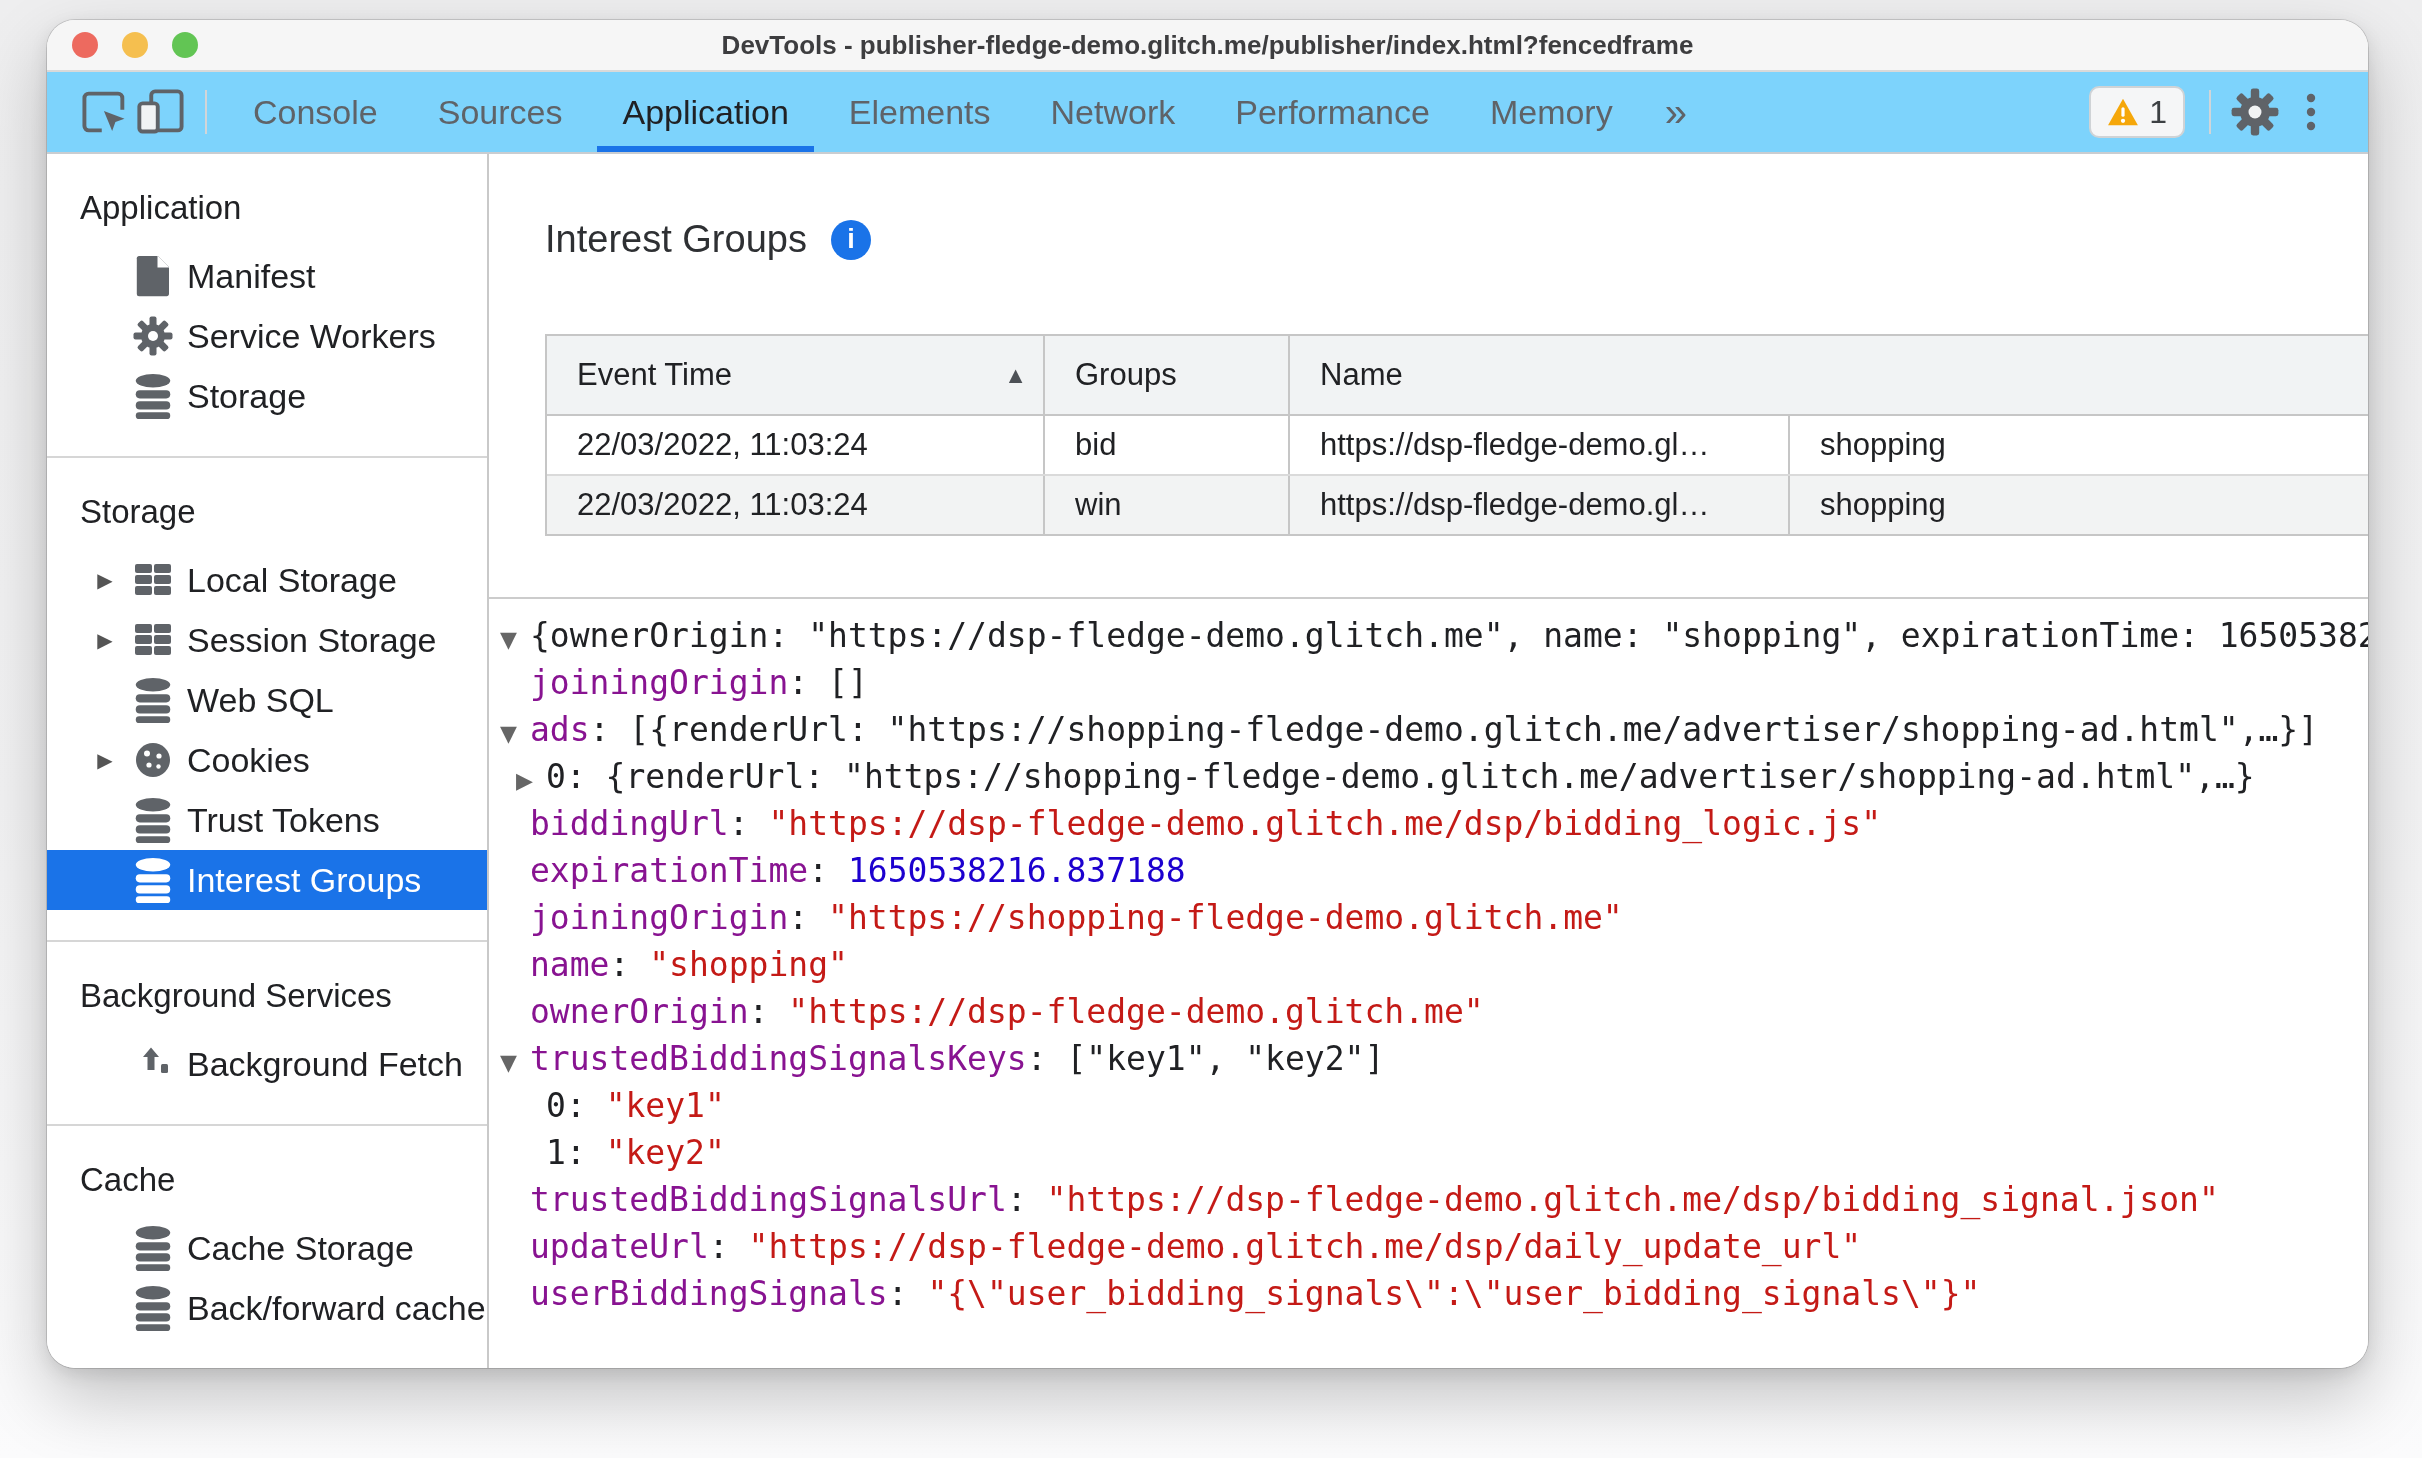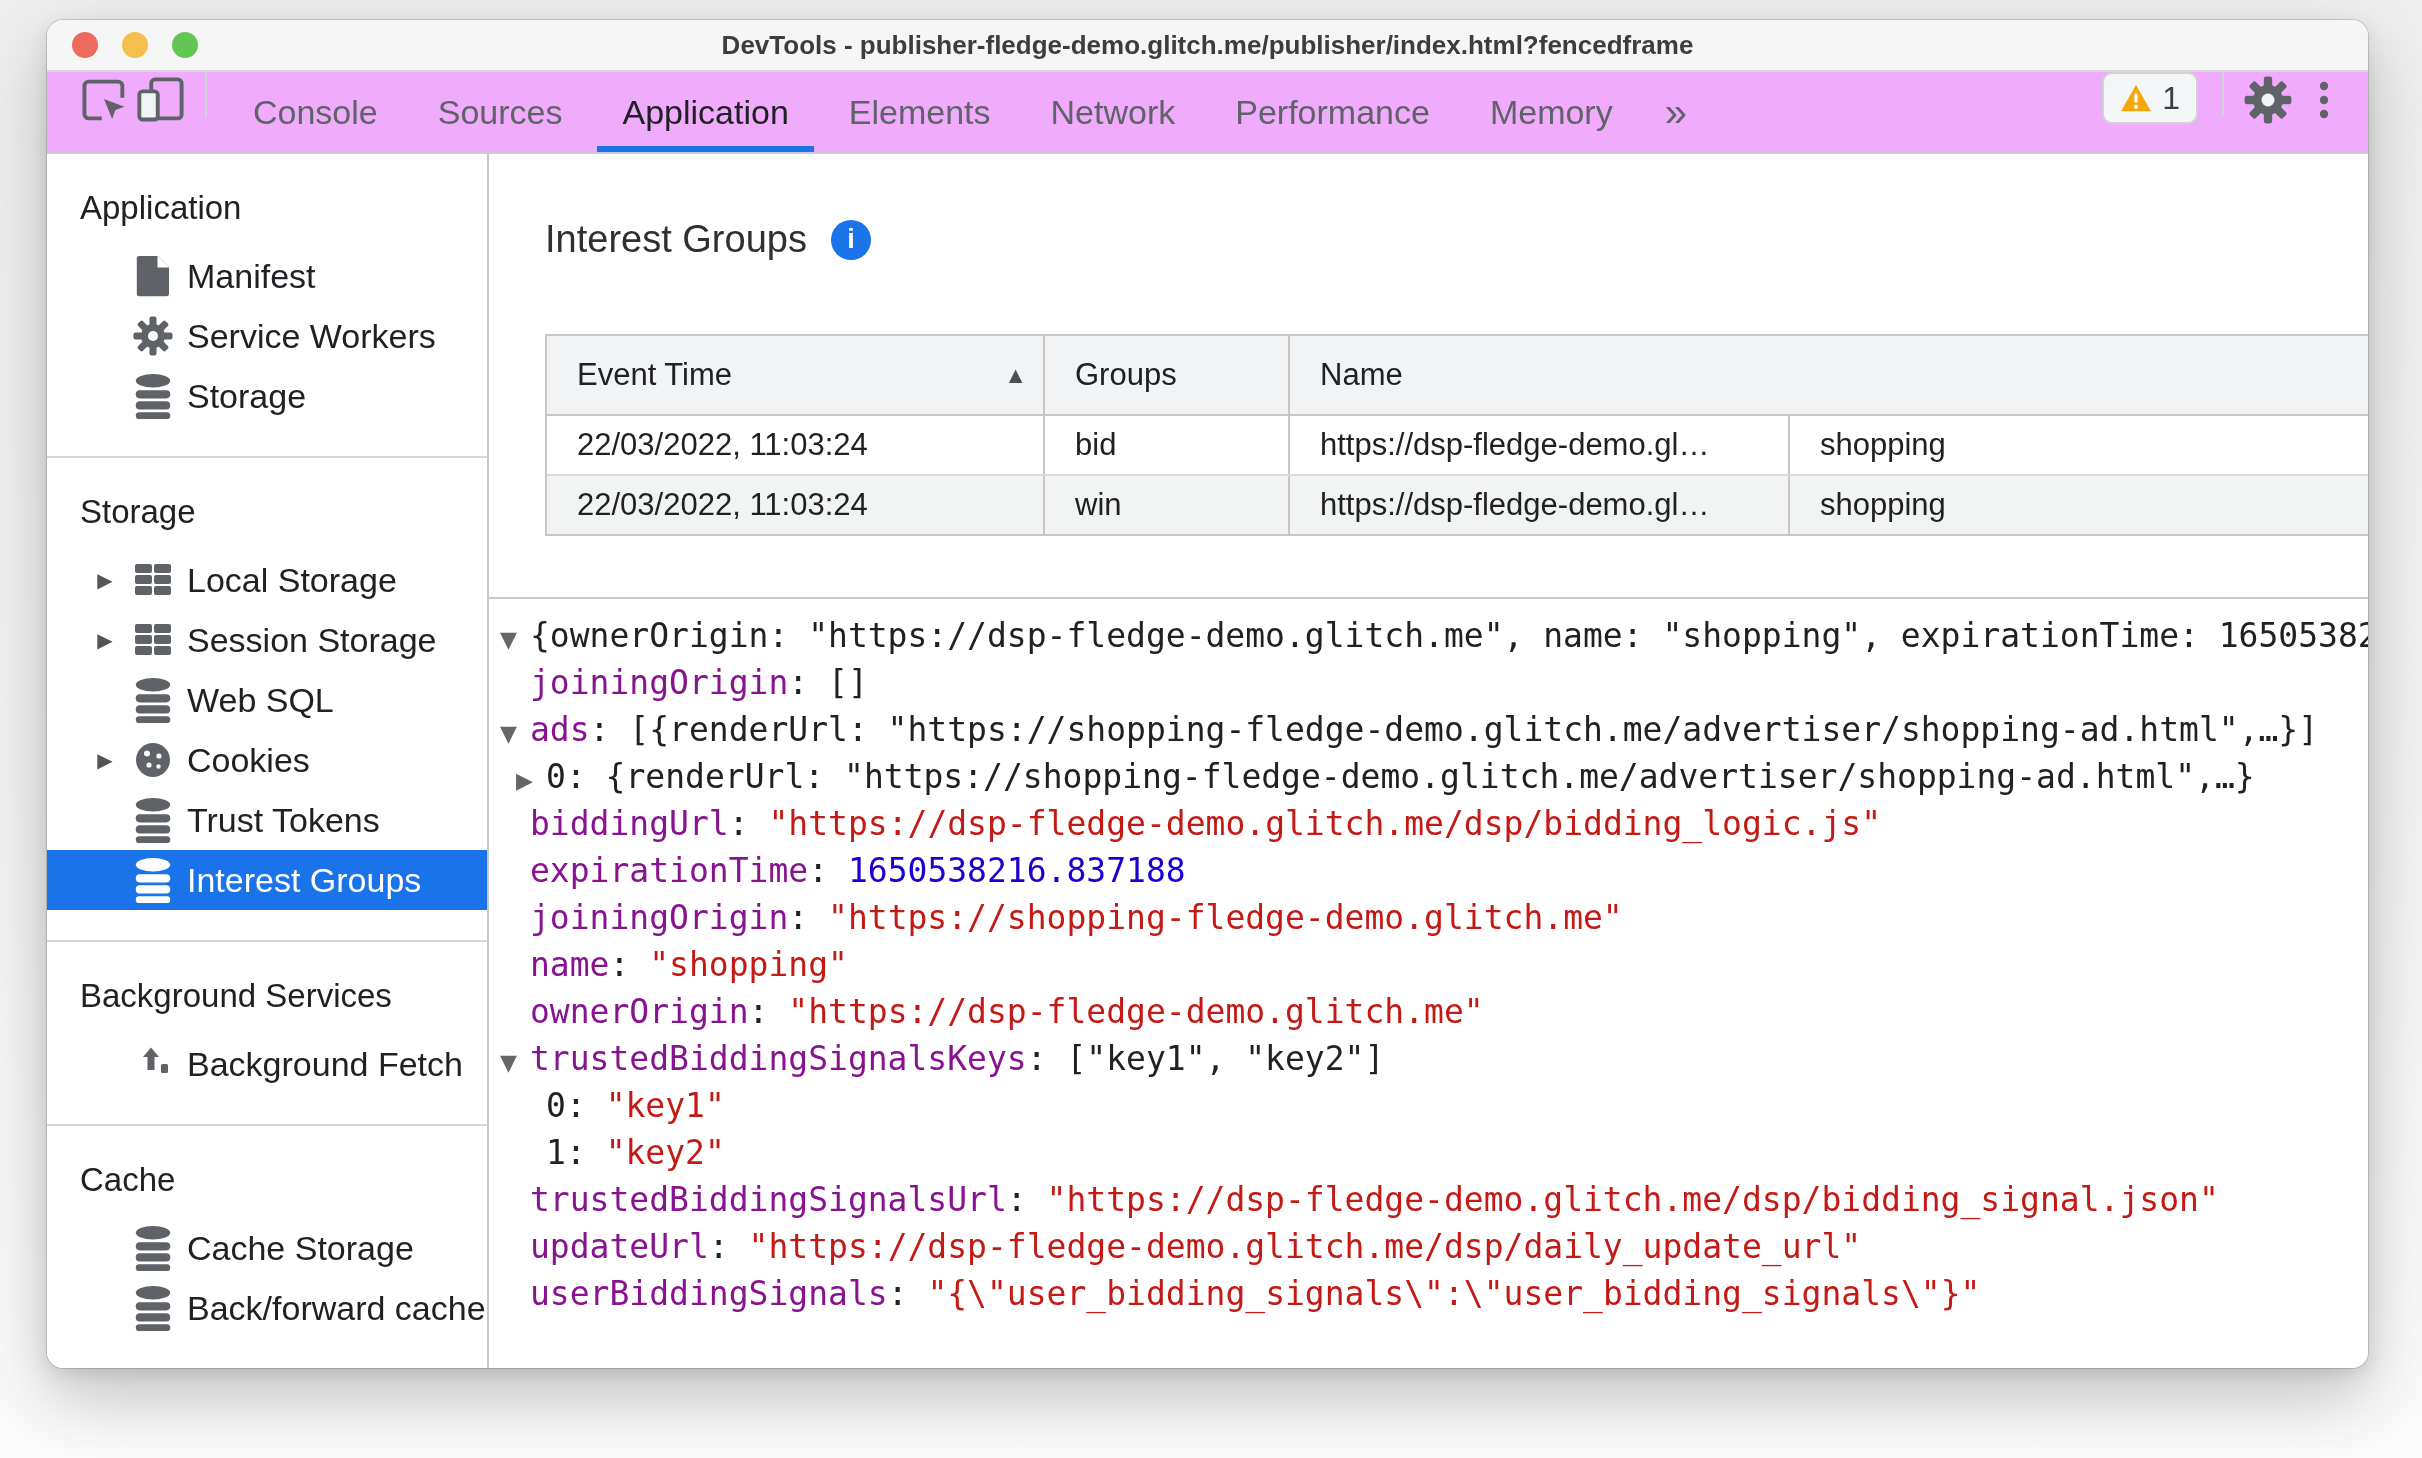--- a/index.html
+++ b/index.html
@@ -4,36 +4,36 @@
 <style>
   html,body{margin:0;padding:0}
   body{
     width:2422px;height:1458px;overflow:hidden;position:relative;
     background:linear-gradient(180deg,#eeeeef 0%,#f2f2f3 55%,#fbfbfc 100%);
     font-family:"Liberation Sans",sans-serif;
     -webkit-font-smoothing:antialiased;
   }
   .window{
     position:absolute;left:47px;top:20px;width:2321px;height:1348px;
-    background:#fff;border-radius:16px;overflow:hidden;
+    background:#fff;border-radius:28px;overflow:hidden;
     display:flex;flex-direction:column;
     box-shadow:0 0 0 1px rgba(0,0,0,.14), 0 30px 70px rgba(0,0,0,.22), 0 6px 18px rgba(0,0,0,.10);
   }
   
   .titlebar{
     flex:0 0 50px;height:50px;background:#f6f6f6;border-bottom:2px solid #d9d9d9;
     position:relative;display:flex;align-items:center;justify-content:center;
   }
   .lights{position:absolute;left:25px;top:12px;display:flex;gap:24px}
   .light{width:26px;height:26px;border-radius:50%}
   .title{font-size:26px;font-weight:700;color:#3d3d3f;white-space:nowrap}
   
   .toolbar{
-    flex:0 0 80px;height:80px;background:#f0abfc;border-bottom:2px solid #c9cdd1;
-    display:flex;padding:0 16px 0 30px;
+    flex:0 0 80px;height:80px;background:#7dd3fc;border-bottom:2px solid #c9cdd1;
+    display:flex;align-items:center;padding:0 29px 0 30px;
   }
   .tb-icon{width:56px;height:56px;display:flex;align-items:center;justify-content:center;color:#5f6368;flex:0 0 auto}
   .vsep{width:2px;height:44px;background:#d2d5d8;margin:0 16px;flex:0 0 auto}
   .tabs{display:flex;height:100%}
   .tab{position:relative;height:100%;display:flex;align-items:center;padding:0 30px;font-size:34px;color:#5f6368;white-space:nowrap;cursor:default}
   .tab.active{color:#202124}
   .tab.active::after{content:"";position:absolute;left:5px;right:5px;bottom:0;height:6px;background:var(--accent)}
   .tab.more{font-size:40px;padding:0 22px;color:#5f6368}
   .spacer{flex:1}
   .warn-badge{display:flex;align-items:center;gap:10px;border:2px solid #cfd3d6;border-radius:10px;background:#f5f6f7;height:52px;padding:0 16px;box-sizing:border-box;margin-right:8px}

